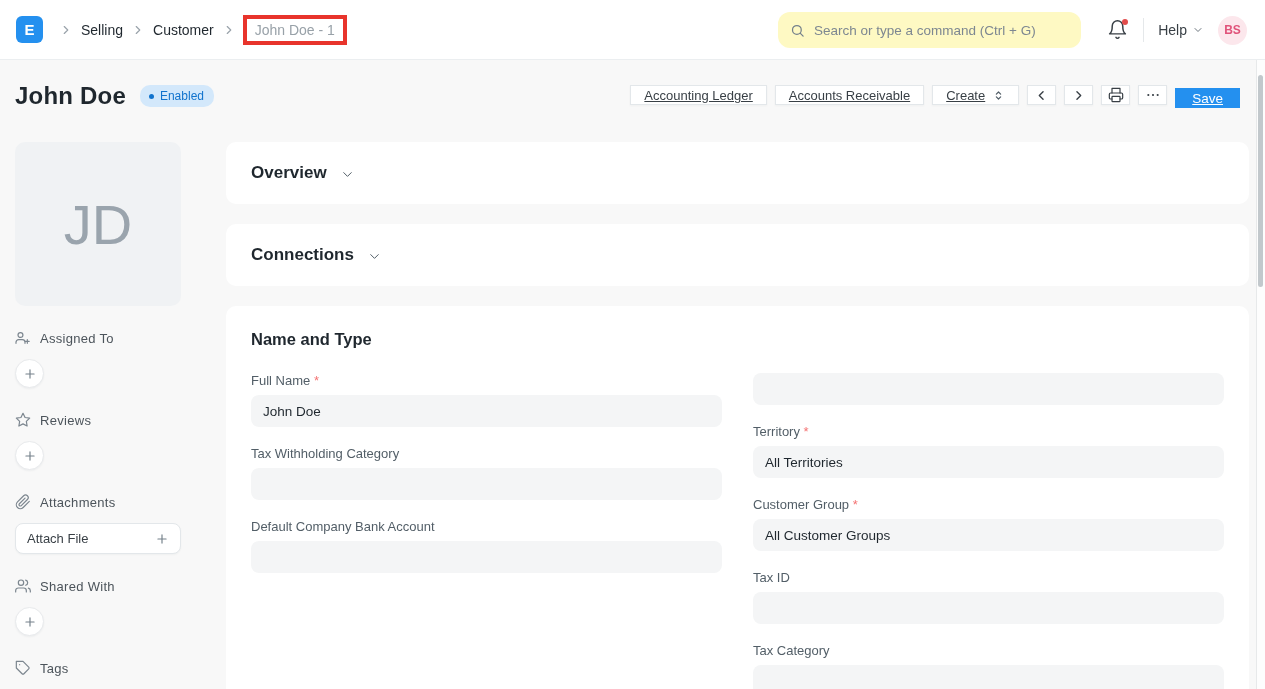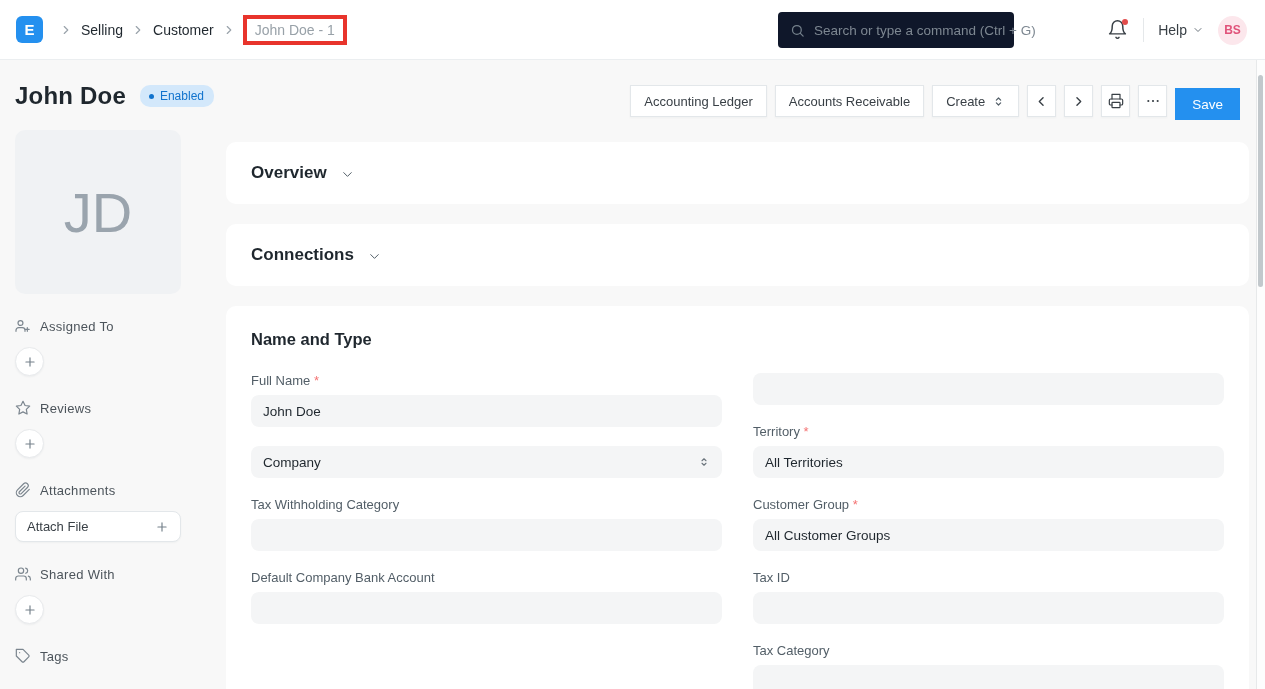--- a/index.html
+++ b/index.html
@@ -11,22 +11,22 @@
     background:#ffffff; border-bottom:1px solid #ebeef0; z-index:5; }
   .nav-inner { display:flex; align-items:center; height:100%; padding:0 16px; }
   .logo { width:27px; height:27px; background:#2490ef; border-radius:6px;
     display:flex; align-items:center; justify-content:center; color:#fff;
     font-weight:bold; font-size:15px; cursor:pointer; }
   .crumbs { display:flex; align-items:center; margin-left:12px; font-size:14px; }
   .crumb { color:#1f272e; cursor:pointer; padding:0 4px; }
   .crumb-sep { color:#9aa3ab; display:flex; align-items:center; margin:0 4px; }
   .crumb-current { color:#98a1a8; }
   .annotation-box { border:4px solid #e8342c; padding:3px 8px; margin-left:3px; }
-  .search-bar { position:absolute; left:778px; top:12px; width:236px; height:36px;
-    background:#0f172a; border-radius:4px; display:flex; align-items:center;
+  .search-bar { position:absolute; left:778px; top:12px; width:303px; height:36px;
+    background:#fef9c3; border-radius:12px; display:flex; align-items:center;
     padding:0 12px; cursor:text; }
   .search-bar svg { color:#74808b; flex:0 0 auto; }
   .search-ph { margin-left:9px; font-size:13.5px; color:#7d8791; white-space:nowrap; }
   .nav-right { position:absolute; right:18px; top:0; height:60px; display:flex;
     align-items:center; gap:14px; }
   .bell-wrap { position:relative; width:22px; height:22px; color:#383f45; cursor:pointer; }
   .bell-dot { position:absolute; top:0px; right:1px; width:6px; height:6px;
     border-radius:50%; background:#e24c4c; }
   .nav-divider { width:1px; height:24px; background:#e5e8ea; }
   .help { display:flex; align-items:center; gap:5px; font-size:14px; color:#383f45;
@@ -39,33 +39,33 @@
   
   .page-head { position:absolute; top:60px; left:0; width:1250px; height:76px; }
   .title-wrap { position:absolute; left:15px; top:22px; display:flex;
     align-items:center; gap:14px; }
   .page-title { font-size:24px; font-weight:bold; color:#1f272e; letter-spacing:.2px; }
   .status-badge { background:#d3e8fb; color:#1173cd; font-size:12px;
     padding:4px 10px 4px 9px; border-radius:10px; display:flex; align-items:center; gap:6px; }
   .badge-dot { width:5px; height:5px; border-radius:50%; background:#1173cd; }
   .head-actions { position:absolute; right:10px; top:22px; display:flex;
     align-items:center; gap:8px; }
-  .btn { height:32px; border-radius:0; font-size:13px; display:flex;
+  .btn { height:20px; border-radius:0; font-size:13px; display:flex;
     align-items:center; justify-content:center; cursor:pointer; white-space:nowrap;
-    font-family:"Liberation Sans", sans-serif; }
+    font-family:"Liberation Sans", sans-serif;text-decoration:underline; }
   .btn-default { background:#fff; color:#383f45; padding:0 13px;
     border:1px solid #e3e7ea; box-shadow:0 1px 2px rgba(25,39,52,.04); }
   .btn-icon { width:29px; padding:0; color:#383f45; }
   .btn-primary { background:#2490ef; color:#fff; padding:0 17px; border:none;
     font-size:13.5px;margin-top:6px; }
   .btn-create { gap:7px; }
   .btn-create svg { color:#525e67; }
 
   
-  .sidebar { position:absolute; left:15px; top:130px; width:166px; }
+  .sidebar { position:absolute; left:15px; top:142px; width:166px; }
   .side-avatar { width:166px; height:164px; background:#f0f2f4; border-radius:10px;
     display:flex; align-items:center; justify-content:center; color:#9aa4ad;
     font-size:56px; cursor:pointer; }
   .side-section { margin-top:24px; }
   .side-head { display:flex; align-items:center; gap:9px; font-size:13px;
     color:#4c545b; letter-spacing:.3px; }
   .side-head svg { color:#7c868f; flex:0 0 auto; }
   .plus-btn { margin-top:13px; width:29px; height:29px; border-radius:50%;
     background:#fff; border:1px solid #e8eaec; box-shadow:0 1px 2px rgba(25,39,52,.05);
     display:flex; align-items:center; justify-content:center; color:#74808a;
@@ -316,27 +316,20 @@
           <div class="field-label">
             <span>Full Name</span>
             <span class="req">*</span>
           </div>
           <div class="control">
             <input type="text" value="John Doe" style="">
           </div>
         </div>
 
         <div class="field">
-          <div class="select-box">
-            <span>Company</span>
-            <svg width="12" height="12" viewBox="0 0 24 24" fill="none" stroke="currentColor" stroke-width="2.2" stroke-linecap="round" stroke-linejoin="round">
-                <polyline points="8 9.5 12 5.5 16 9.5"></polyline>
-                <polyline points="8 14.5 12 18.5 16 14.5"></polyline>
-              </svg>
-          </div>
         </div>
 
 
         <div class="field">
           <div class="field-label">
             <span>Tax Withholding Category</span>
           </div>
           <div class="control">
             <input type="text" value="" style="">
           </div>

